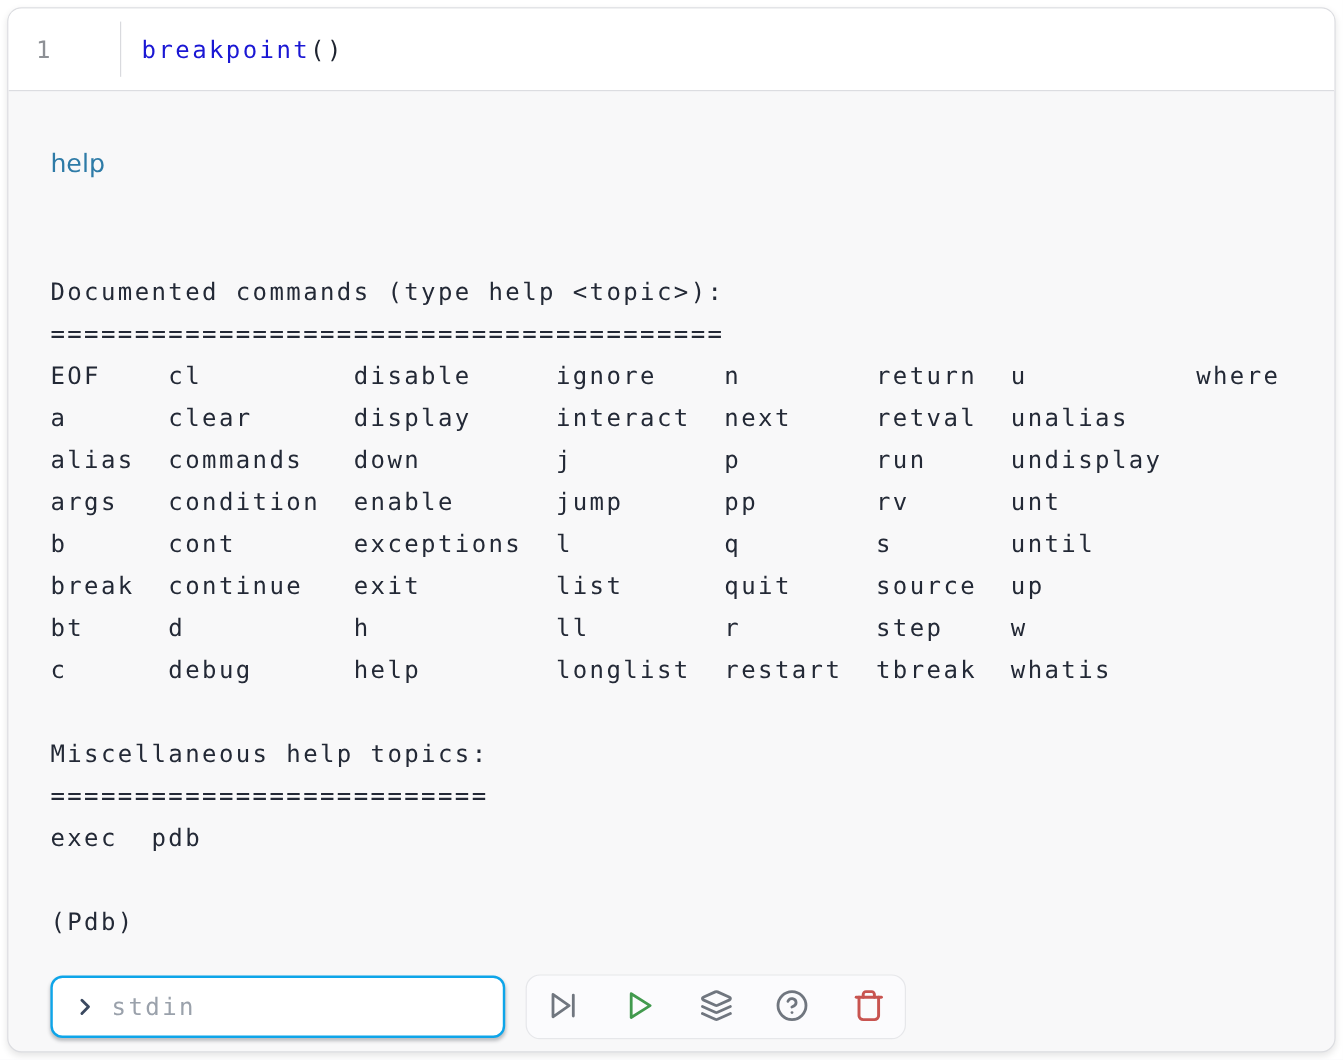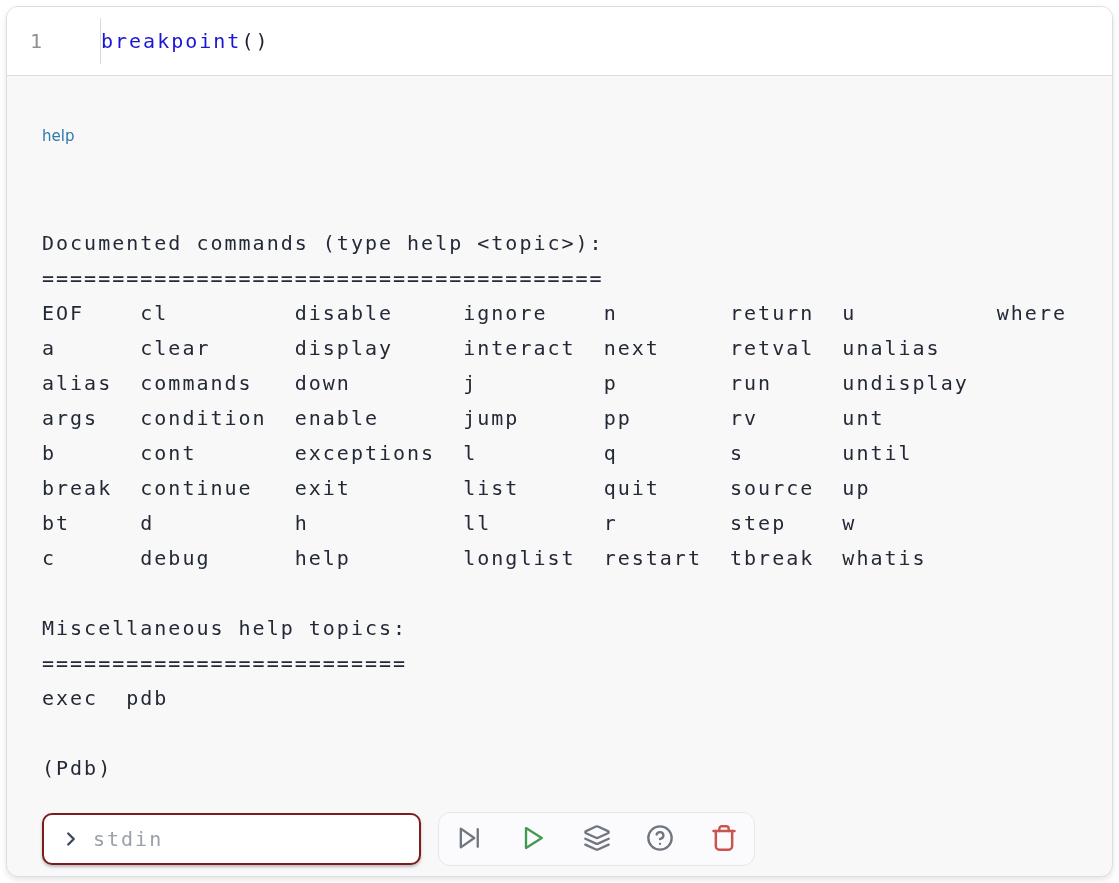--- a/index.html
+++ b/index.html
@@ -37,33 +37,34 @@
     width: 93px; height: 100%;
     display: flex; align-items: center;
     padding-left: 23px;
     color: #8d9095;
   }
   .gutter-divider {
     width: 1px; height: 46px;
     background: #d9dade;
   }
   .code-line {
+    margin-left: 17px;
     color: #1e2430;
     cursor: text;
     white-space: pre;
     text-align: center;
   }
   .tok-fn { color: #1a17d4; }
   .tok-paren { color: #1e2430; }
   
   .console {
     padding: 46px 35px 0 35px;
   }
   .echo {
-    font-size: 15px;
+    font-size: 21px;
     line-height: 28px;
     color: #2e7ba7;
   }
   .console-output {
     margin: 76px 0 0 0;
     font-family: "DejaVu Sans Mono", "Liberation Mono", monospace;
     font-size: 20px;
     line-height: 35px;
     letter-spacing: 2px;
     color: #232936;
@@ -71,21 +72,21 @@
   }
   
   .controls {
     margin-top: 26px;
     display: flex;
     align-items: center;
   }
   .stdin-box {
     width: 379px; height: 52px;
     background: #ffffff;
-    border: 2px solid #7f1d1d;
+    border: 2px solid #0ea5e9;
     border-radius: 10px;
     box-shadow: 0 2px 3px rgba(30,36,48,0.28);
     display: flex;
     align-items: center;
     padding: 0 12px 0 16px;
   }
   .prompt-chevron {
     flex: 0 0 auto;
     color: #3b4960;
     display: flex;

